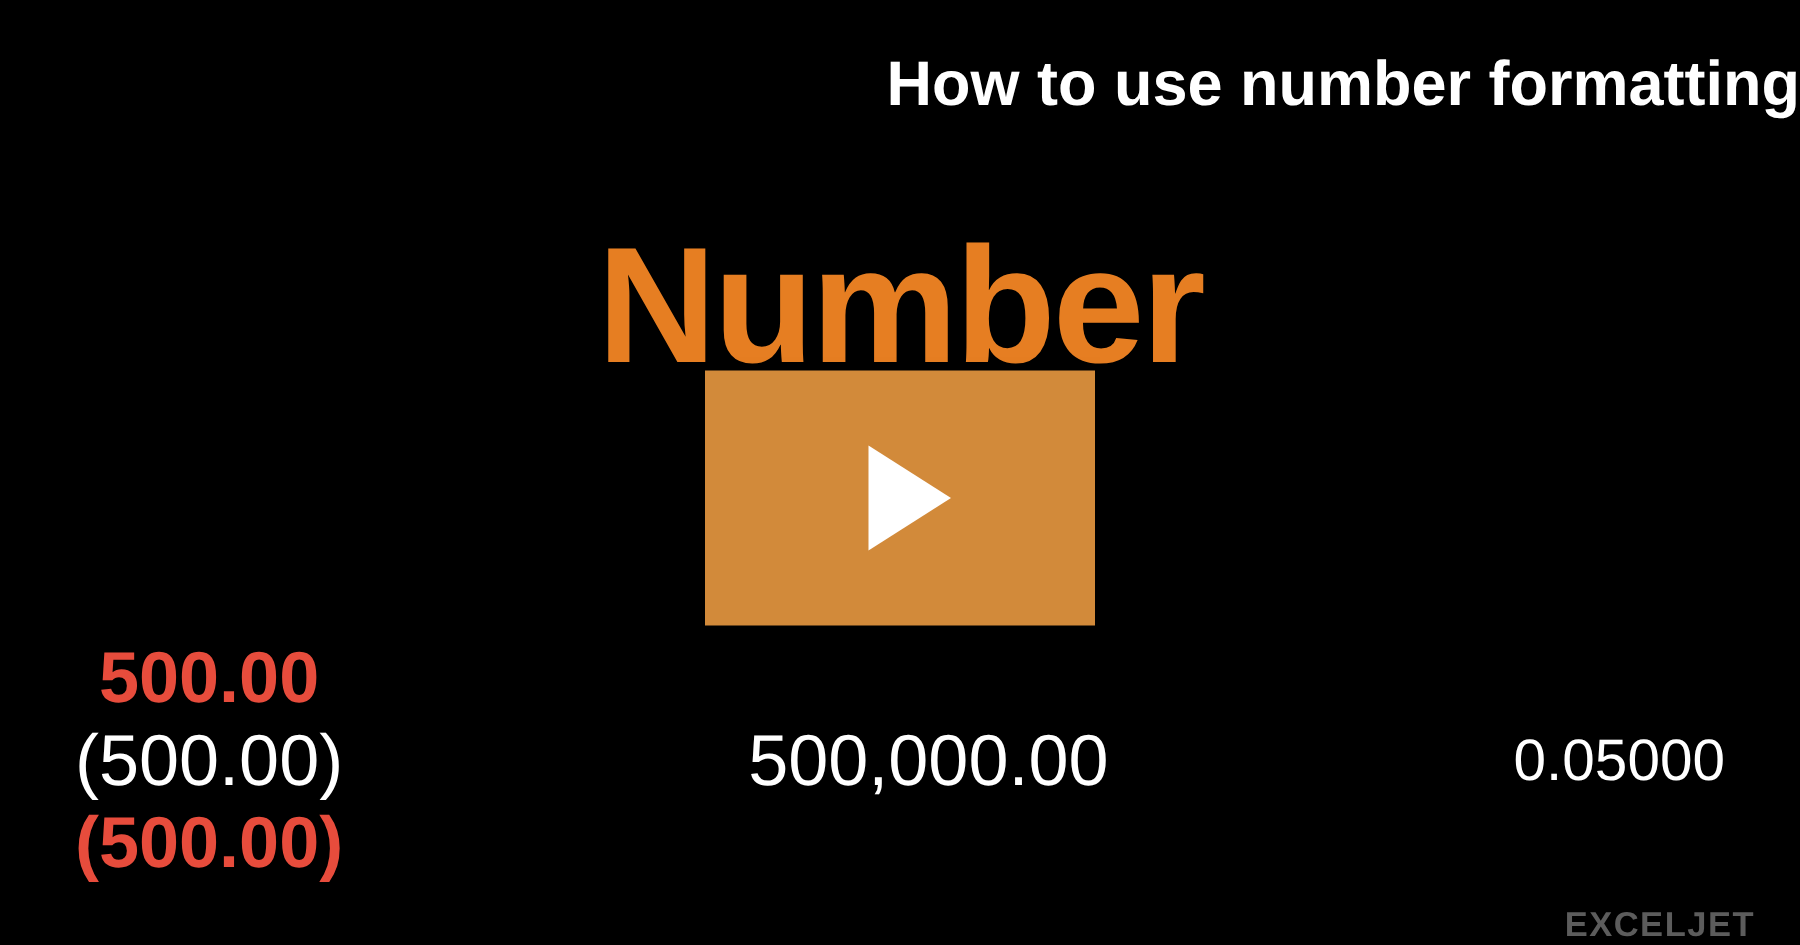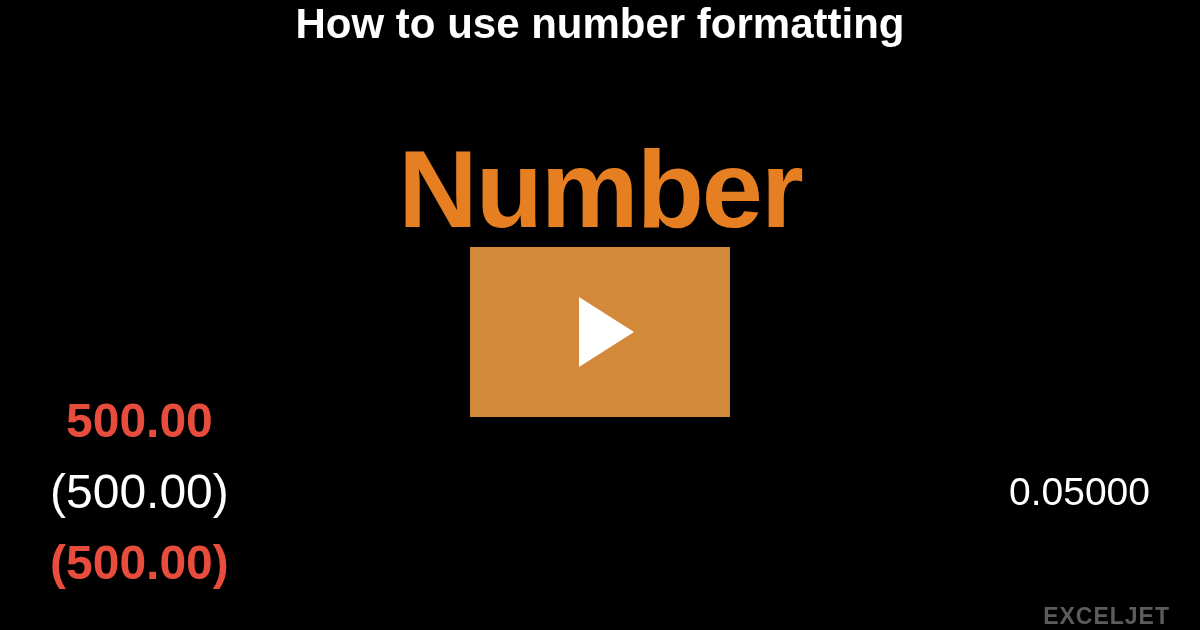--- a/index.html
+++ b/index.html
@@ -12,28 +12,29 @@
       height: 630px;
       background: #000000;
       font-family: 'Segoe UI', Tahoma, Arial, sans-serif;
       position: relative;
       overflow: hidden;
     }
     .title {
       color: #ffffff;
       font-size: 42px;
       font-weight: 600;
-      text-align: center;
+      text-align: right;
+      padding-top: 32px;
     }
     .main-word {
       color: #e67e22;
       font-size: 110px;
       font-weight: 600;
       text-align: center;
-      margin-top: 77px;
+      margin-top: 60px;
       letter-spacing: -2px;
     }
     .play-button {
       position: absolute;
       left: 50%;
       top: 50%;
       transform: translate(-50%, -40%);
       width: 260px;
       height: 170px;
       background: #d28a3a;
@@ -58,21 +59,21 @@
       right: 0;
       display: flex;
       align-items: center;
       justify-content: space-between;
       padding: 0 50px 0 50px;
     }
     .col-left {
       display: flex;
       flex-direction: column;
       align-items: center;
-      gap: 16px;
+      gap: 0px;
     }
     .num-red-bold {
       color: #e74c3c;
       font-size: 48px;
       font-weight: 700;
     }
     .num-white {
       color: #ffffff;
       font-size: 48px;
       font-weight: 400;
@@ -113,16 +114,17 @@
 <div class="play-button">
   <div class="play-triangle"></div>
 </div>
 
 <div class="numbers-row">
   <div class="col-left">
     <div class="num-red-bold">500.00</div>
     <div class="num-white">(500.00)</div>
     <div class="num-red-paren">(500.00)</div>
   </div>
+  <div class="num-center">500,000.00</div>
   <div class="num-right">0.05000</div>
 </div>
 
 <div class="watermark">EXCELJET</div>
 
 </body></html>

